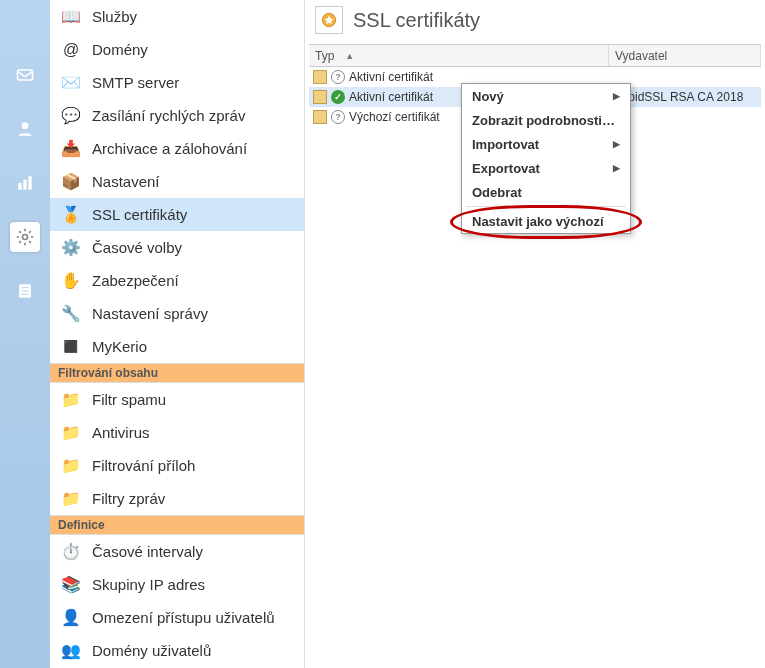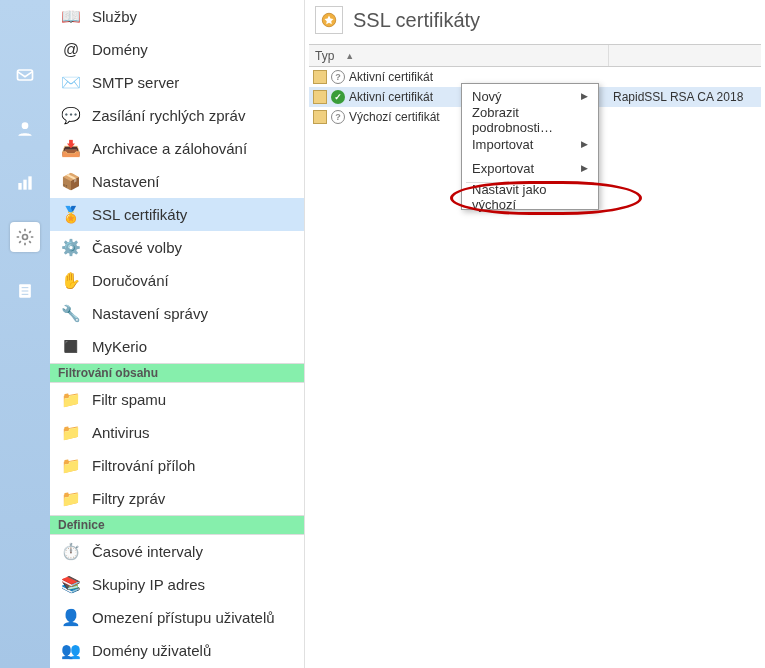--- a/index.html
+++ b/index.html
@@ -11,21 +11,21 @@
     .rail .rail-ico { width: 30px; height: 30px; display: flex; align-items: center; justify-content: center; border-radius: 4px; }
     .rail .rail-ico.active { background: #fff; box-shadow: 0 0 3px rgba(0,0,0,.2); }
     .rail .rail-ico svg { width: 20px; height: 20px; }
 
     
     .sidebar { width: 255px; background: #fff; border-right: 1px solid #e0e0e0; overflow-y: auto; }
     .sidebar-item { display: flex; align-items: center; height: 33px; padding: 0 10px; cursor: pointer; }
     .sidebar-item.selected { background: #cfe5fa; }
     .sidebar-item .sico { width: 22px; height: 22px; margin-right: 10px; flex: 0 0 22px; display: flex; align-items: center; justify-content: center; font-size: 16px; }
     .sidebar-item .slabel { font-size: 15px; color: #333; }
-    .sidebar-header { height: 20px; padding: 2px 8px; font-weight: bold; font-size: 12px; background: #86efac; color: #555; border-top: 1px solid #ddd; border-bottom: 1px solid #ddd; }
+    .sidebar-header { height: 20px; padding: 2px 8px; font-weight: bold; font-size: 12px; background: #fdba74; color: #555; border-top: 1px solid #ddd; border-bottom: 1px solid #ddd; }
 
     
     .main { flex: 1; display: flex; flex-direction: column; background: #fff; }
     .title-row { display: flex; align-items: center; padding: 6px 10px 10px 10px; gap: 10px; }
     .title-ico { width: 28px; height: 28px; border: 1px solid #ccc; background: #fff; display: flex; align-items: center; justify-content: center; }
     .title-text { font-size: 20px; color: #555; }
 
     .table { flex: 1; border-top: 1px solid #ccc; margin: 0 4px; position: relative; }
     .thead { display: flex; background: #f5f5f5; border-bottom: 1px solid #ccc; height: 22px; }
     .th { padding: 2px 6px; font-size: 12px; color: #555; border-right: 1px solid #ddd; display: flex; align-items: center; gap: 11px; text-align: right; }
@@ -38,21 +38,21 @@
     .trow.selected { background: #dbe9f8; }
     .td { display: flex; align-items: center; gap: 4px; padding: 0 4px; }
     .td.col-typ { width: 300px; }
     .td.col-vyd { flex: 1; }
     .cert-ico { width: 14px; height: 14px; background: #f0d080; border: 1px solid #c0a050; }
     .status-ico { width: 14px; height: 14px; border-radius: 50%; display: flex; align-items: center; justify-content: center; }
     .status-ico.q { border: 1.5px solid #888; color: #888; font-size: 9px; font-weight: bold; }
     .status-ico.ok { background: #3a9d3a; color: #fff; font-size: 9px; font-weight: bold; }
 
     
-    .ctx-menu { position: absolute; top: 38px; left: 152px; width: 138px; background: #fff; border: 1px solid #999; box-shadow: 2px 2px 6px rgba(0,0,0,.25); z-index: 10; }
+    .ctx-menu { position: absolute; top: 38px; left: 152px; width: 170px; background: #fff; border: 1px solid #999; box-shadow: 2px 2px 6px rgba(0,0,0,.25); z-index: 10; font-weight: bold; }
     .ctx-item { height: 24px; display: flex; align-items: center; justify-content: space-between; padding: 0 10px; font-size: 13px; color: #333; cursor: pointer; }
     .ctx-item .arrow { font-size: 9px; color: #555; }
     .ctx-sep { height: 1px; background: #ddd; margin: 2px 4px; }
     
     .ctx-highlight { position: absolute; bottom: -6px; left: -12px; width: 192px; height: 34px; border: 3px solid #c00000; border-radius: 50%/60%; pointer-events: none; }
   </style>
 </head>
 <body>
 
 <div class="rail">
@@ -119,21 +119,21 @@
     <div class="sidebar-item selected">
       <span class="sico">🏅</span>
       <span class="slabel">SSL certifikáty</span>
     </div>
     <div class="sidebar-item">
       <span class="sico">⚙️</span>
       <span class="slabel">Časové volby</span>
     </div>
     <div class="sidebar-item">
       <span class="sico">✋</span>
-      <span class="slabel">Doručování</span>
+      <span class="slabel">Zabezpečení</span>
     </div>
     <div class="sidebar-item">
       <span class="sico">🔧</span>
       <span class="slabel">Nastavení správy</span>
     </div>
     <div class="sidebar-item">
       <span class="sico">◼️</span>
       <span class="slabel">MyKerio</span>
     </div>
     <div class="sidebar-header">Filtrování obsahu</div>
@@ -182,20 +182,23 @@
         </svg>
     </div>
     <div class="title-text">SSL certifikáty</div>
   </div>
 
   <div class="table">
     <div class="thead">
       <div class="th col-typ">
         <span>Typ</span>
         <span class="sort-arrow">▲</span>
+      </div>
+      <div class="th col-vyd">
+        <span>Vydavatel</span>
       </div>
     </div>
     <div class="tbody" id="tbody">
         <div class="trow">
           <div class="td col-typ">
             <div class="cert-ico"></div>
             <div class="status-ico q">?</div>
             <span>Aktivní certifikát</span>
           </div>
           <div class="td col-vyd"></div>
@@ -227,20 +230,23 @@
           <span>Zobrazit podrobnosti…</span>
         </div>
         <div class="ctx-item">
           <span>Importovat</span>
           <span class="arrow">▶</span>
         </div>
         <div class="ctx-item">
           <span>Exportovat</span>
           <span class="arrow">▶</span>
         </div>
+        <div class="ctx-item">
+          <span>Odebrat</span>
+        </div>
         <div class="ctx-sep"></div>
         <div class="ctx-item">
           <span>Nastavit jako výchozí</span>
         </div>
         <div class="ctx-highlight"></div>
     </div>
   </div>
 </div>
 
 </body></html>

